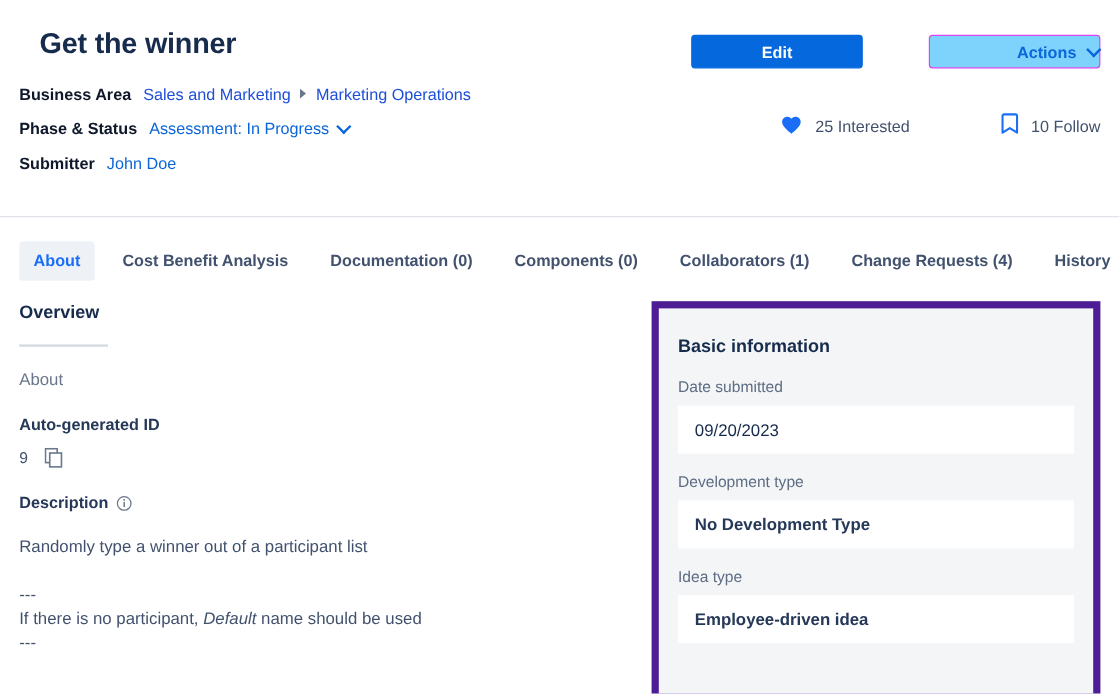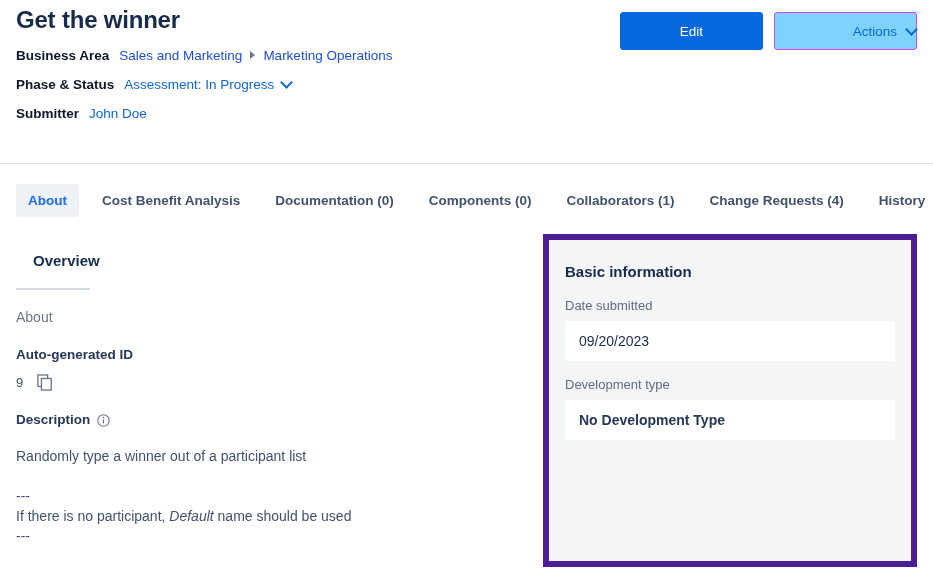--- a/index.html
+++ b/index.html
@@ -11,21 +11,21 @@
     font-family: "Liberation Sans", sans-serif;
     color: #253858;
     overflow: hidden;
   }
   .page { position: relative; width: 933px; height: 578px; background:#fff; }
 
   
   .header { position: relative; padding: 0 16px; }
   .title {
     font-size: 24px; font-weight: bold; color: #172b4d;
-    letter-spacing: -0.2px; margin: 0; padding-top: 5px; line-height: 30px;
+    letter-spacing: -0.2px; margin: 17px; padding-top: 5px; line-height: 30px;
   }
   .meta-row { display: flex; align-items: center; margin-top: 11px; height: 18px; }
   .meta-label {
     font-size: 13.5px; font-weight: bold; color: #0f172a; white-space: nowrap;
   }
   .meta-value { font-size: 13.5px; color: #1d4ed8; white-space: nowrap; }
   .meta-link {
     font-size: 13.5px; color: #0b66d9; text-decoration: none; white-space: nowrap;
     cursor: pointer;
   }
@@ -40,23 +40,24 @@
   .chev-down {
     display:inline-block; width:9px; height:9px; flex:none;
     border-right: 2px solid #0b66d9; border-bottom: 2px solid #0b66d9;
     transform: rotate(45deg); margin-left: 8px; margin-bottom: 4px;
   }
 
   
   .actions-wrap { position: absolute; top: 12px; right: 16px; display: flex; gap: 11px; }
   .btn {
     font-family: "Liberation Sans", sans-serif;
-    font-size: 13.5px; font-weight: normal; cursor: pointer;
-    border-radius: 3px; height: 38px; display: flex; align-items: center;
+    font-size: 13.5px; font-weight: bold; cursor: pointer;
+    border-radius: 3px; height: 28px; display: flex; align-items: center;
     justify-content: center;
+    margin-left: 44px;
   }
   .btn-primary {
     width: 143px; background: #0668dd; color: #fff; border: 1px solid #0668dd;
   }
   .btn-secondary {
     width: 143px; background: #7dd3fc; color: #0b66d9; border: 1px solid #d946ef; justify-content: flex-end;
   }
   .btn-secondary .chev-down { margin-bottom: 4px; margin-left: 10px; }
 
   .social-wrap {
@@ -80,21 +81,21 @@
     padding: 8px 12px; border-radius: 3px; cursor: pointer; white-space: nowrap;
     margin-right: 11px; line-height: 17px;
   }
   .tab.active { background: #eef2f7; color: #1a6ef5; }
 
   
   .main { position: absolute; top: 234px; left: 0; right: 0; bottom: 0; }
 
   .left-col { position: absolute; left: 16px; top: 0; width: 500px; }
   .section-title {
-    font-size: 15px; font-weight: bold; color: #172b4d; margin: 17px; line-height: 20px;
+    font-size: 15px; font-weight: bold; color: #172b4d; margin: 0; line-height: 20px;
   }
   .rule { width: 74px; height: 2px; background: #d4dbe3; margin-top: 16px; }
   .about-text { font-size: 14px; color: #6b778c; margin-top: 18px; line-height: 18px; }
   .field-label {
     font-size: 13.5px; font-weight: bold; color: #253858; margin-top: 20px;
     display: flex; align-items: center; line-height: 18px;
   }
   .id-row { display: flex; align-items: center; margin-top: 10px; }
   .id-value { font-size: 13px; color: #42526e; line-height: 16px; }
   .copy-icon { margin-left: 14px; cursor: pointer; display:flex; }
@@ -154,20 +155,39 @@
     </div>
 
     <div class="actions-wrap">
       <div class="btn btn-primary">Edit</div>
       <div class="btn btn-secondary">
         <span>Actions</span>
         <span class="chev-down"></span>
       </div>
     </div>
 
+    <div class="social-wrap">
+      <div class="social-item">
+        <span>
+          <svg width="19" height="17" viewBox="0 0 24 22">
+            <path d="M12 21.35l-1.45-1.32C5.4 15.36 2 12.28 2 8.5 2 5.42 4.42 3 7.5 3c1.74 0 3.41.81 4.5 2.09C13.09 3.81 14.76 3 16.5 3 19.58 3 22 5.42 22 8.5c0 3.78-3.4 6.86-8.55 11.54L12 21.35z" fill="#1a6ef5"></path>
+          </svg>
+        </span>
+        <span class="social-text">25 Interested</span>
+      </div>
+      <span class="social-gap"></span>
+      <div class="social-item">
+        <span>
+          <svg width="15" height="18" viewBox="0 0 18 22">
+            <path d="M3.2 1.6h11.6a1.6 1.6 0 0 1 1.6 1.6v17L9 15.6 1.6 20.2v-17a1.6 1.6 0 0 1 1.6-1.6z" fill="none" stroke="#1a6ef5" stroke-width="2.1" stroke-linejoin="round"></path>
+          </svg>
+        </span>
+        <span class="social-text">10 Follow</span>
+      </div>
+    </div>
   </div>
 
   <div class="divider"></div>
 
   <div class="tabs">
     <div class="tab active">About</div>
     <div class="tab">Cost Benefit Analysis</div>
     <div class="tab">Documentation (0)</div>
     <div class="tab">Components (0)</div>
     <div class="tab">Collaborators (1)</div>
@@ -223,16 +243,20 @@
       <div class="panel-field">
         <div class="panel-field-label">Date submitted</div>
         <div class="panel-field-value plain">09/20/2023</div>
       </div>
 
       <div class="panel-field">
         <div class="panel-field-label">Development type</div>
         <div class="panel-field-value">No Development Type</div>
       </div>
 
+      <div class="panel-field">
+        <div class="panel-field-label">Idea type</div>
+        <div class="panel-field-value">Employee-driven idea</div>
+      </div>
     </div>
 
   </div>
 </div>
 
 </body></html>

